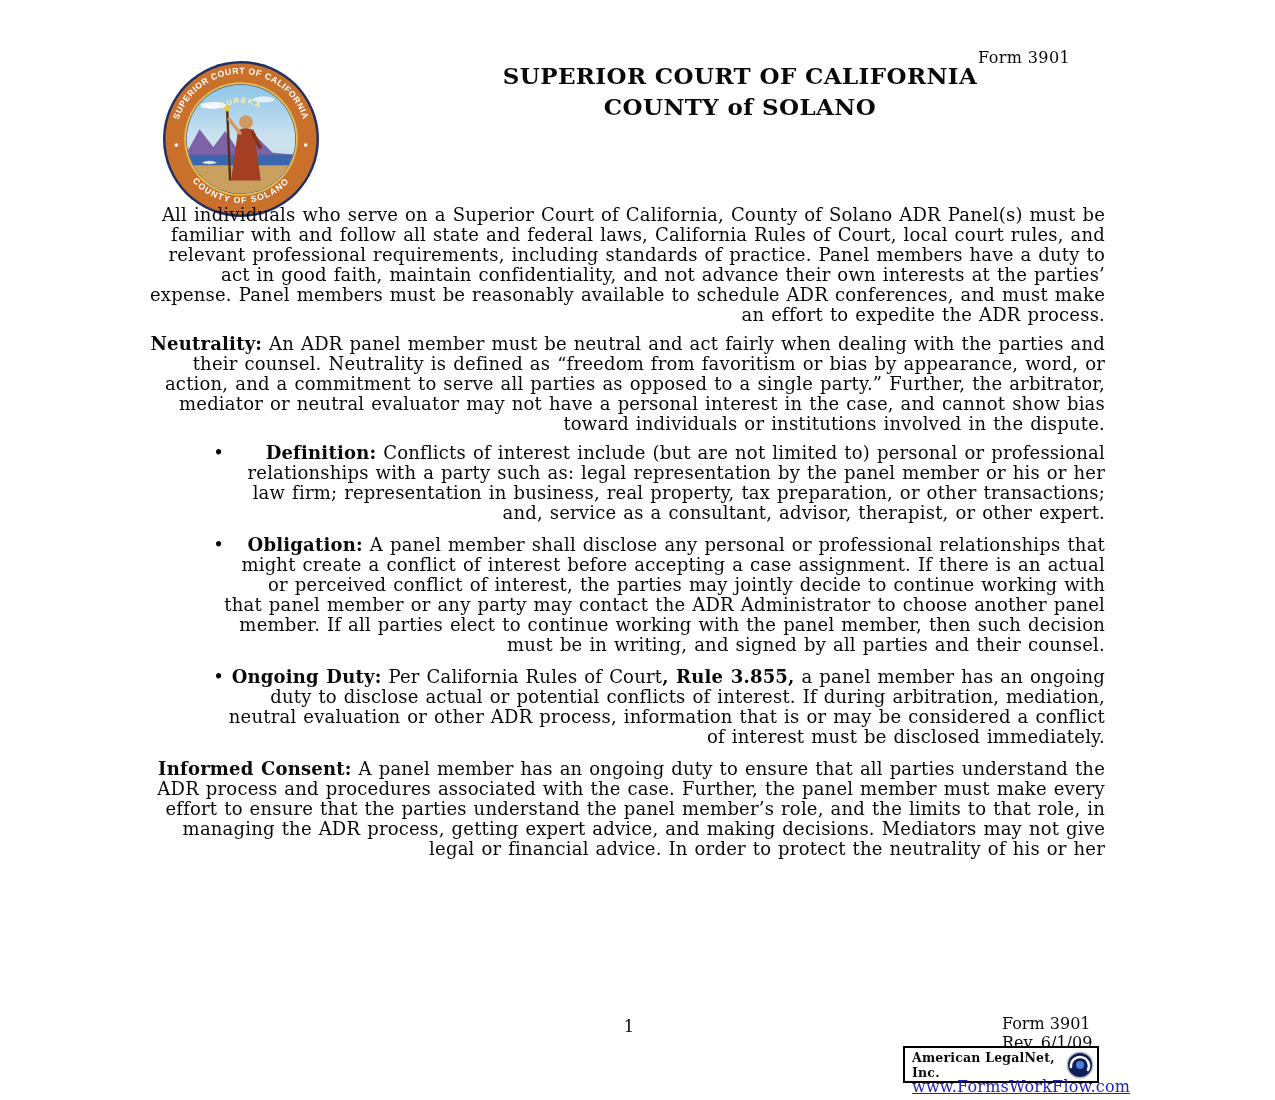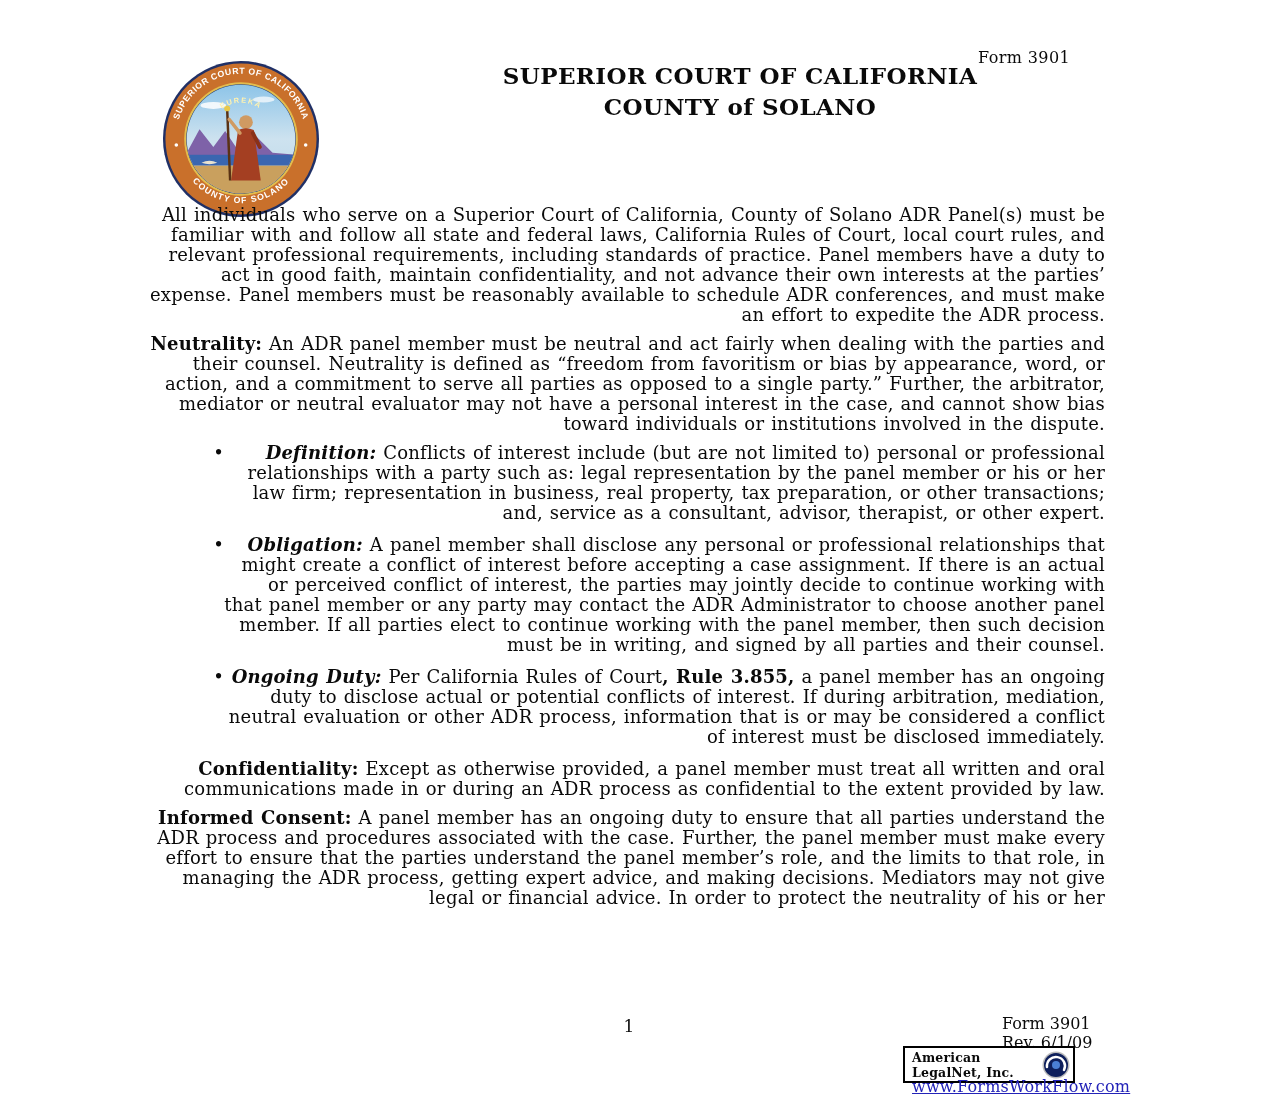--- a/index.html
+++ b/index.html
@@ -33,41 +33,41 @@
   .header .line3 { font-size:20px; margin-top:6px; font-variant:small-caps; letter-spacing:0.6px; }
 
   
   .docbody {
     position:absolute; left:147px; top:205px; width:958px;
     font-size:18px; line-height:20px; letter-spacing:0.2px; word-spacing:1px;
     text-align:right;
   }
   .docbody p { margin:0 0 9px 0; }
   .lead { font-weight:bold; }
-  .lead-bi { font-weight:bold; font-style:italic; }
+  .lead-bi { font-weight:bold; }
   .bold { font-weight:bold; }
 
   ul.bullets { list-style:none; margin:4px 0 9px 40px; padding:0; }
   ul.bullets li { display:flex; margin-bottom:12px; }
   ul.bullets .dot { flex:0 0 37px; width:37px; font-size:18px; line-height:20px; }
   ul.bullets .li-body { flex:1 1 auto; }
 
   
   .footer-pagenum {
     position:absolute; top:1016px; left:150px; width:958px;
     text-align:center; font-size:17px;
   }
   .footer-form {
     position:absolute; top:1014px; left:1002px; width:160px;
     font-size:16px; line-height:19px;
   }
   .footer-rev { }
 
   .legalnet-box {
-    position:absolute; left:903px; top:1046px; width:172px; height:37px;
+    position:absolute; left:903px; top:1046px; width:196px; height:37px;
     border:2px solid #000; background:#fff;
     padding:2px 36px 2px 7px;
   }
   .legalnet-name { font-size:12.5px; font-weight:bold; line-height:15px; letter-spacing:0.2px; }
   .legalnet-url {
     font-size:16px; line-height:14px; color:#2323b8;
     text-decoration:underline; cursor:pointer; letter-spacing:0.2px;
   }
   .legalnet-logo { position:absolute; right:3px; top:3px; width:28px; height:28px; }
   .legalnet-logo svg { width:100%; height:100%; display:block; }
@@ -150,21 +150,20 @@
       <li>
         <span class="dot">•</span>
         <div class="li-body"><span class="lead-bi">Obligation:</span><span> A panel member shall disclose any personal or professional relationships that might create a conflict of interest before accepting a case assignment. If there is an actual or perceived conflict of interest, the parties may jointly decide to continue working with that panel member or any party may contact the ADR Administrator to choose another panel member. If all parties elect to continue working with the panel member, then such decision must be in writing, and signed by all parties and their counsel.</span></div>
       </li>
       <li>
         <span class="dot">•</span>
         <div class="li-body"><span class="lead-bi">Ongoing Duty:</span><span> Per California Rules of Court</span><span class="bold">, Rule 3.855,</span><span> a panel member has an ongoing duty to disclose actual or potential conflicts of interest. If during arbitration, mediation, neutral evaluation or other ADR process, information that is or may be considered a conflict of interest must be disclosed immediately.</span></div>
       </li>
     </ul>
 
-    <p><span class="lead">Confidentiality:</span><span> Except as otherwise provided, a panel member must treat all written and oral communications made in or during an ADR process as confidential to the extent provided by law.</span></p>
 
     <p><span class="lead">Informed Consent:</span><span> A panel member has an ongoing duty to ensure that all parties understand the ADR process and procedures associated with the case. Further, the panel member must make every effort to ensure that the parties understand the panel member’s role, and the limits to that role, in managing the ADR process, getting expert advice, and making decisions. Mediators may not give legal or financial advice. In order to protect the neutrality of his or her</span></p>
 
   </div>
 
   <div class="footer-pagenum">1</div>
 
   <div class="footer-form">
     <div>Form 3901</div>
     <div class="footer-rev">Rev. 6/1/09</div>

